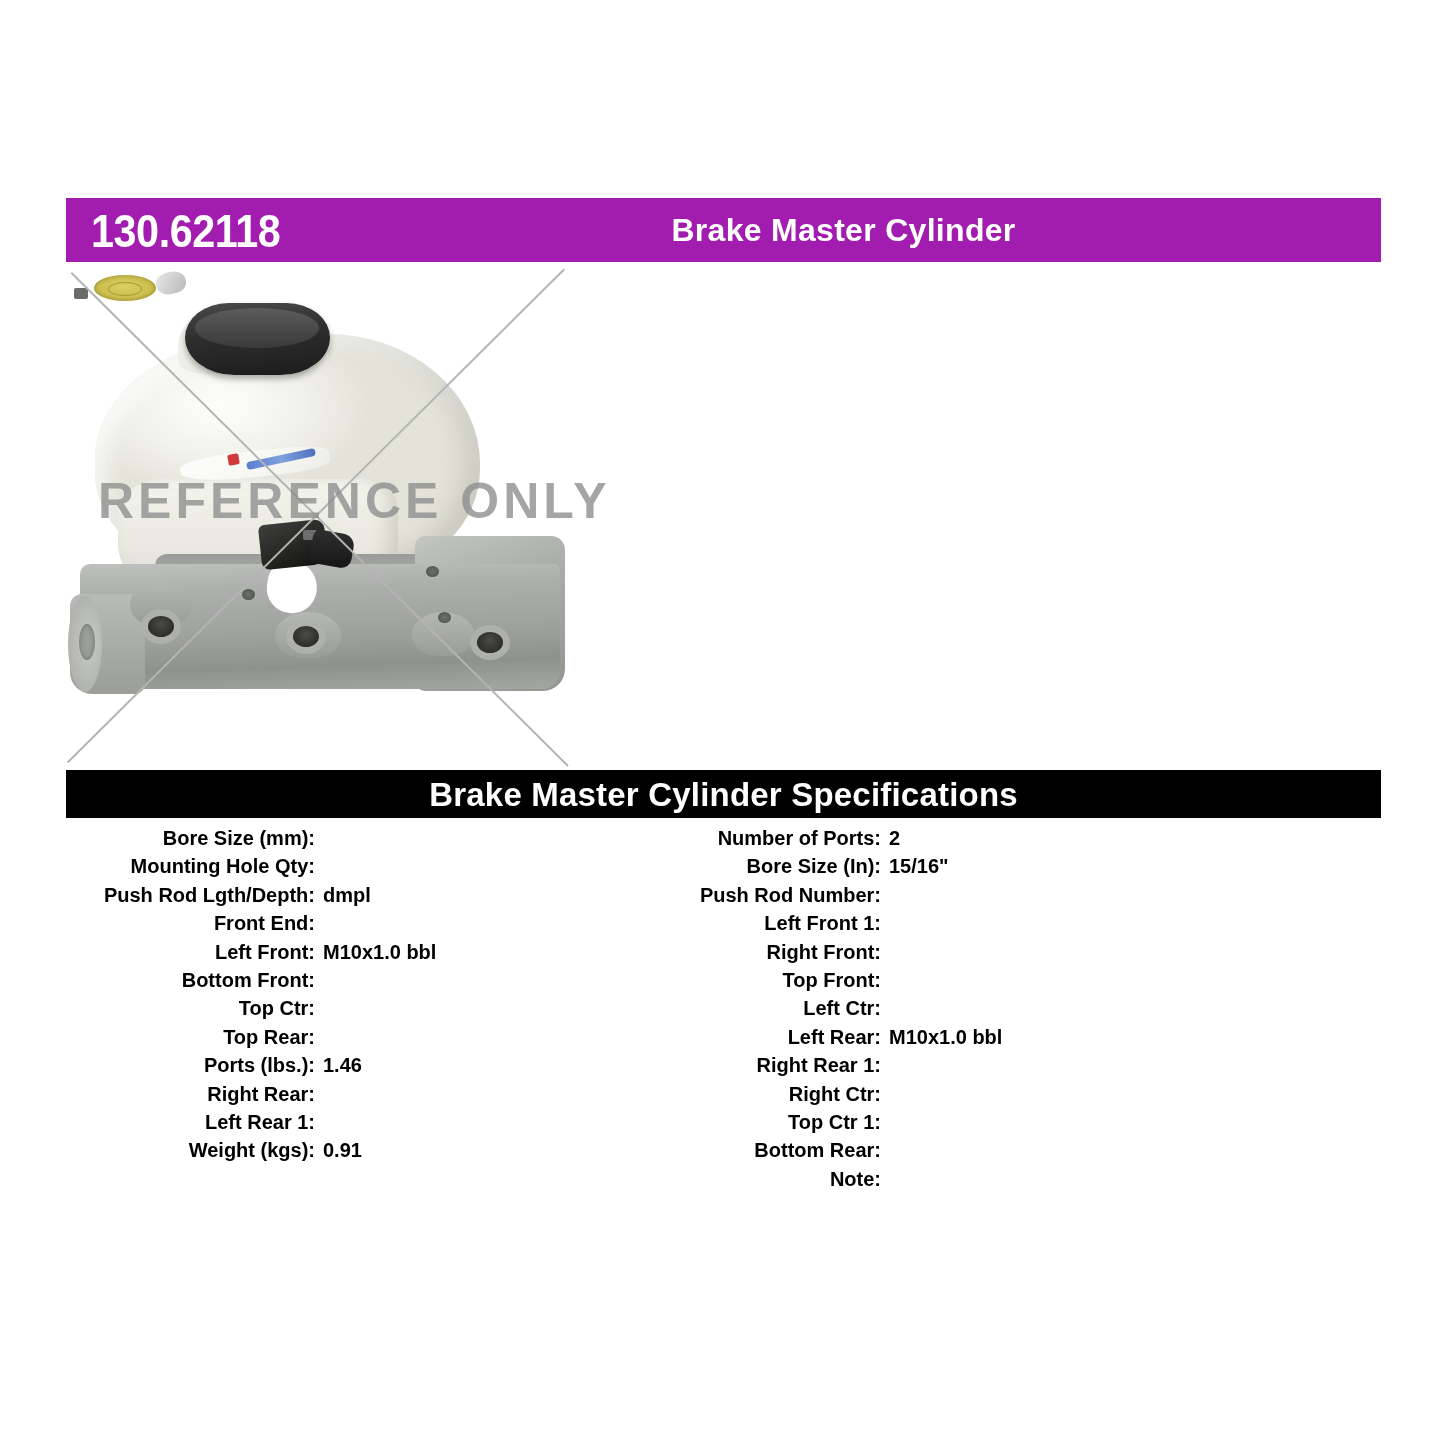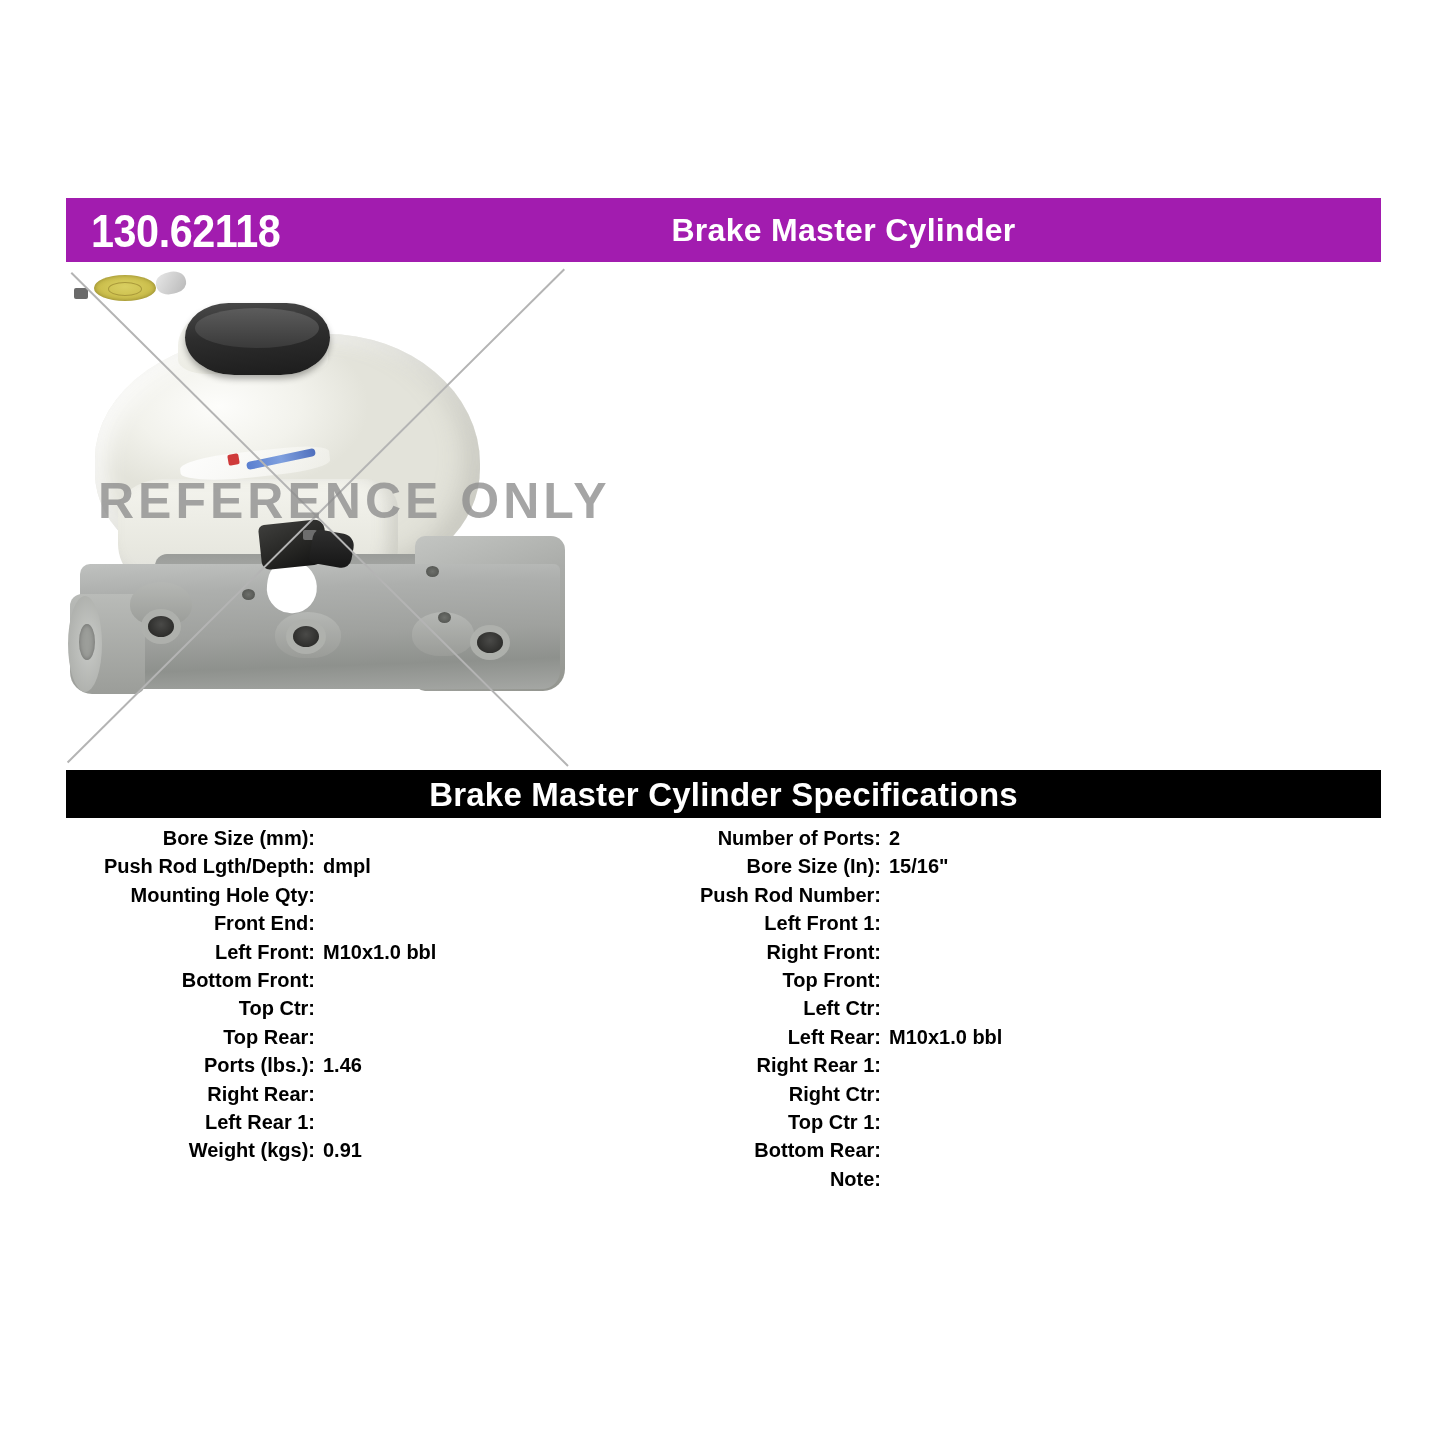--- a/index.html
+++ b/index.html
@@ -441,28 +441,28 @@
   <div class="spec-bar-title">Brake Master Cylinder Specifications</div>
 </div>
 
 <div class="spec-columns">
   <div class="spec-col left">
       <div class="spec-row">
         <div class="spec-label">Bore Size (mm):</div>
         <div class="spec-value"></div>
       </div>
       <div class="spec-row">
+        <div class="spec-label">Mounting Hole Qty:</div>
+        <div class="spec-value"></div>
+      </div>
+      <div class="spec-row">
         <div class="spec-label">Push Rod Lgth/Depth:</div>
         <div class="spec-value">dmpl</div>
       </div>
       <div class="spec-row">
-        <div class="spec-label">Mounting Hole Qty:</div>
-        <div class="spec-value"></div>
-      </div>
-      <div class="spec-row">
         <div class="spec-label">Front End:</div>
         <div class="spec-value"></div>
       </div>
       <div class="spec-row">
         <div class="spec-label">Left Front:</div>
         <div class="spec-value">M10x1.0 bbl</div>
       </div>
       <div class="spec-row">
         <div class="spec-label">Bottom Front:</div>
         <div class="spec-value"></div>

